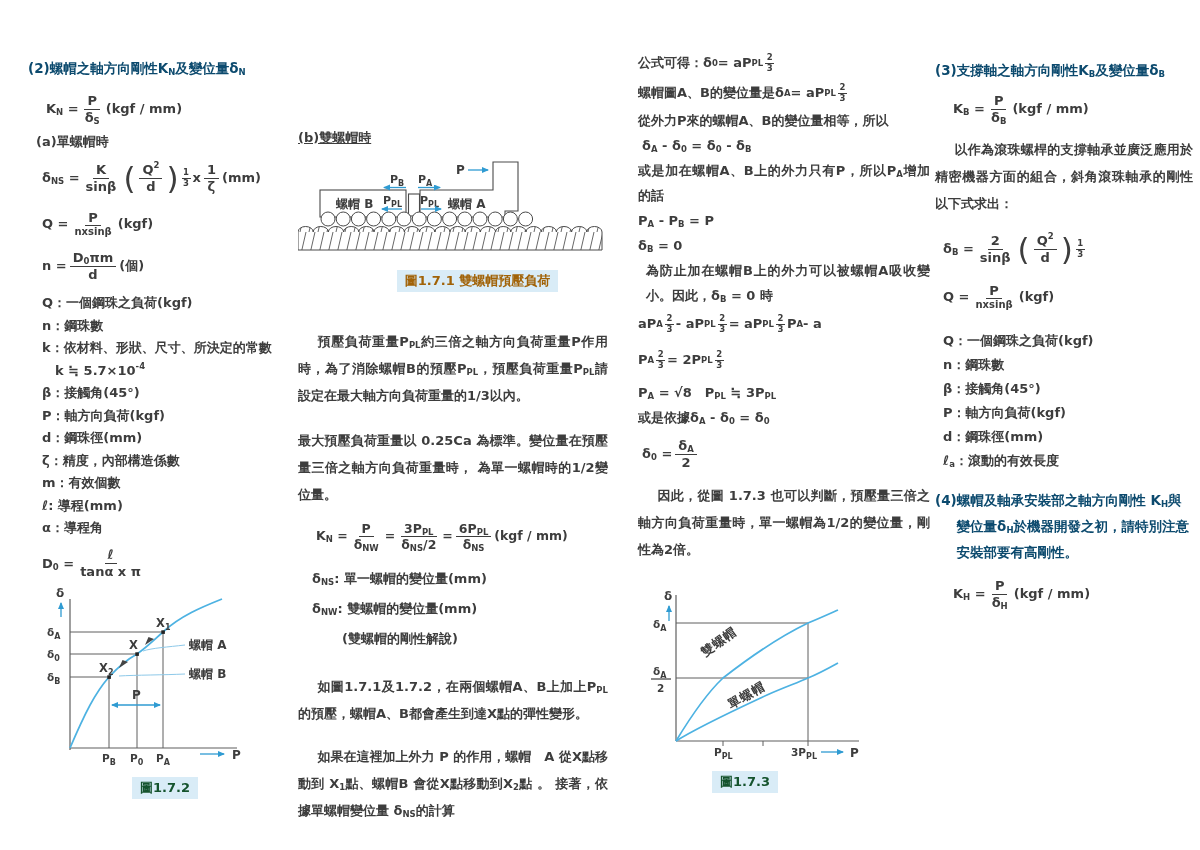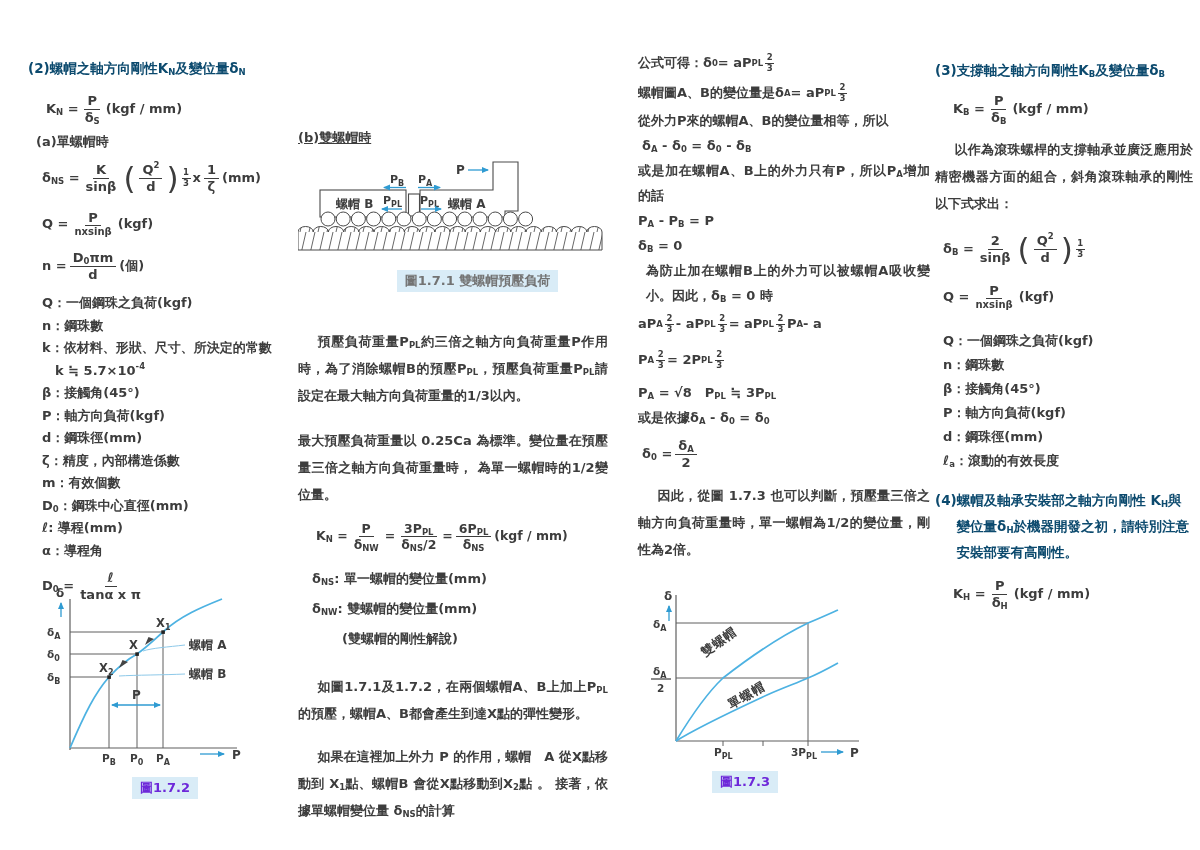--- a/index.html
+++ b/index.html
@@ -14,22 +14,22 @@
   .ind{text-indent:1.5em;}
   .fline{display:flex;align-items:center;white-space:nowrap;font-size:13px;}
   .frac{display:inline-flex;flex-direction:column;align-items:center;margin:0 3px;line-height:1.2;text-align:center;}
   .frac .num{display:block;border-bottom:1.3px solid #3d3d3d;padding:0 3px;}
   .frac .den{display:block;padding:0 3px;}
   sub{font-size:8.5px;line-height:0;vertical-align:-2px;letter-spacing:0;}
   sup{font-size:8.5px;line-height:0;vertical-align:6px;}
   .supfrac{display:inline-flex;flex-direction:column;align-items:center;font-size:8.5px;line-height:1.15;vertical-align:8px;margin:0 2px;}
   .supfrac span:first-child{border-bottom:1px solid #3d3d3d;padding:0 1.5px;}
   .bigp{font-size:31px;font-weight:400;line-height:0;margin:0 1px;}
-  .cap{display:inline-block;background:#d9ecf7;padding:1px 8px 2px;font-weight:700;font-size:13px;color:#6d28d9;}
-  .capblue{color:#737373;margin-left:44px;}
+  .cap{display:inline-block;background:#d9ecf7;padding:1px 8px 2px;font-weight:700;font-size:13px;color:#14532d;}
+  .capblue{color:#a16207;margin-left:44px;}
   .capwrap{text-align:center;}
   .defs > div{line-height:22.5px;white-space:nowrap;}
   svg text{fill:#3d3d3d;font-family:"DejaVu Sans","Liberation Sans",sans-serif;font-weight:600;}
   .abs{position:absolute;}
 </style>
 </head>
 <body>
 
 <div class="page">
 
@@ -92,21 +92,20 @@
     <div class="defs" style="margin:6px 0 0 14px;">
       <div><span>Q：一個鋼珠之負荷(kgf)</span></div>
       <div><span>n：鋼珠數</span></div>
       <div><span>k：依材料、形狀、尺寸、所決定的常數</span></div>
       <div><span>　k ≒ 5.7×10</span><sup>-4</sup></div>
       <div><span>β：接觸角(45°)</span></div>
       <div><span>P：軸方向負荷(kgf)</span></div>
       <div><span>d：鋼珠徑(mm)</span></div>
       <div><span>ζ：精度，內部構造係數</span></div>
       <div><span>m：有效個數</span></div>
-      <div><span>D</span><sub>0</sub><span>：鋼珠中心直徑(mm)</span></div>
       <div><span>ℓ: 導程(mm)</span></div>
       <div><span>α：導程角</span></div>
     </div>
 
     <div class="fline" style="margin:4px 0 0 14px;height:40px;">
       <span><span>D</span><sub>0</sub><span> = </span></span>
       <span class="frac">
           <span class="num"><span>ℓ</span></span>
           <span class="den"><span>tanα x π</span></span>
         </span>

